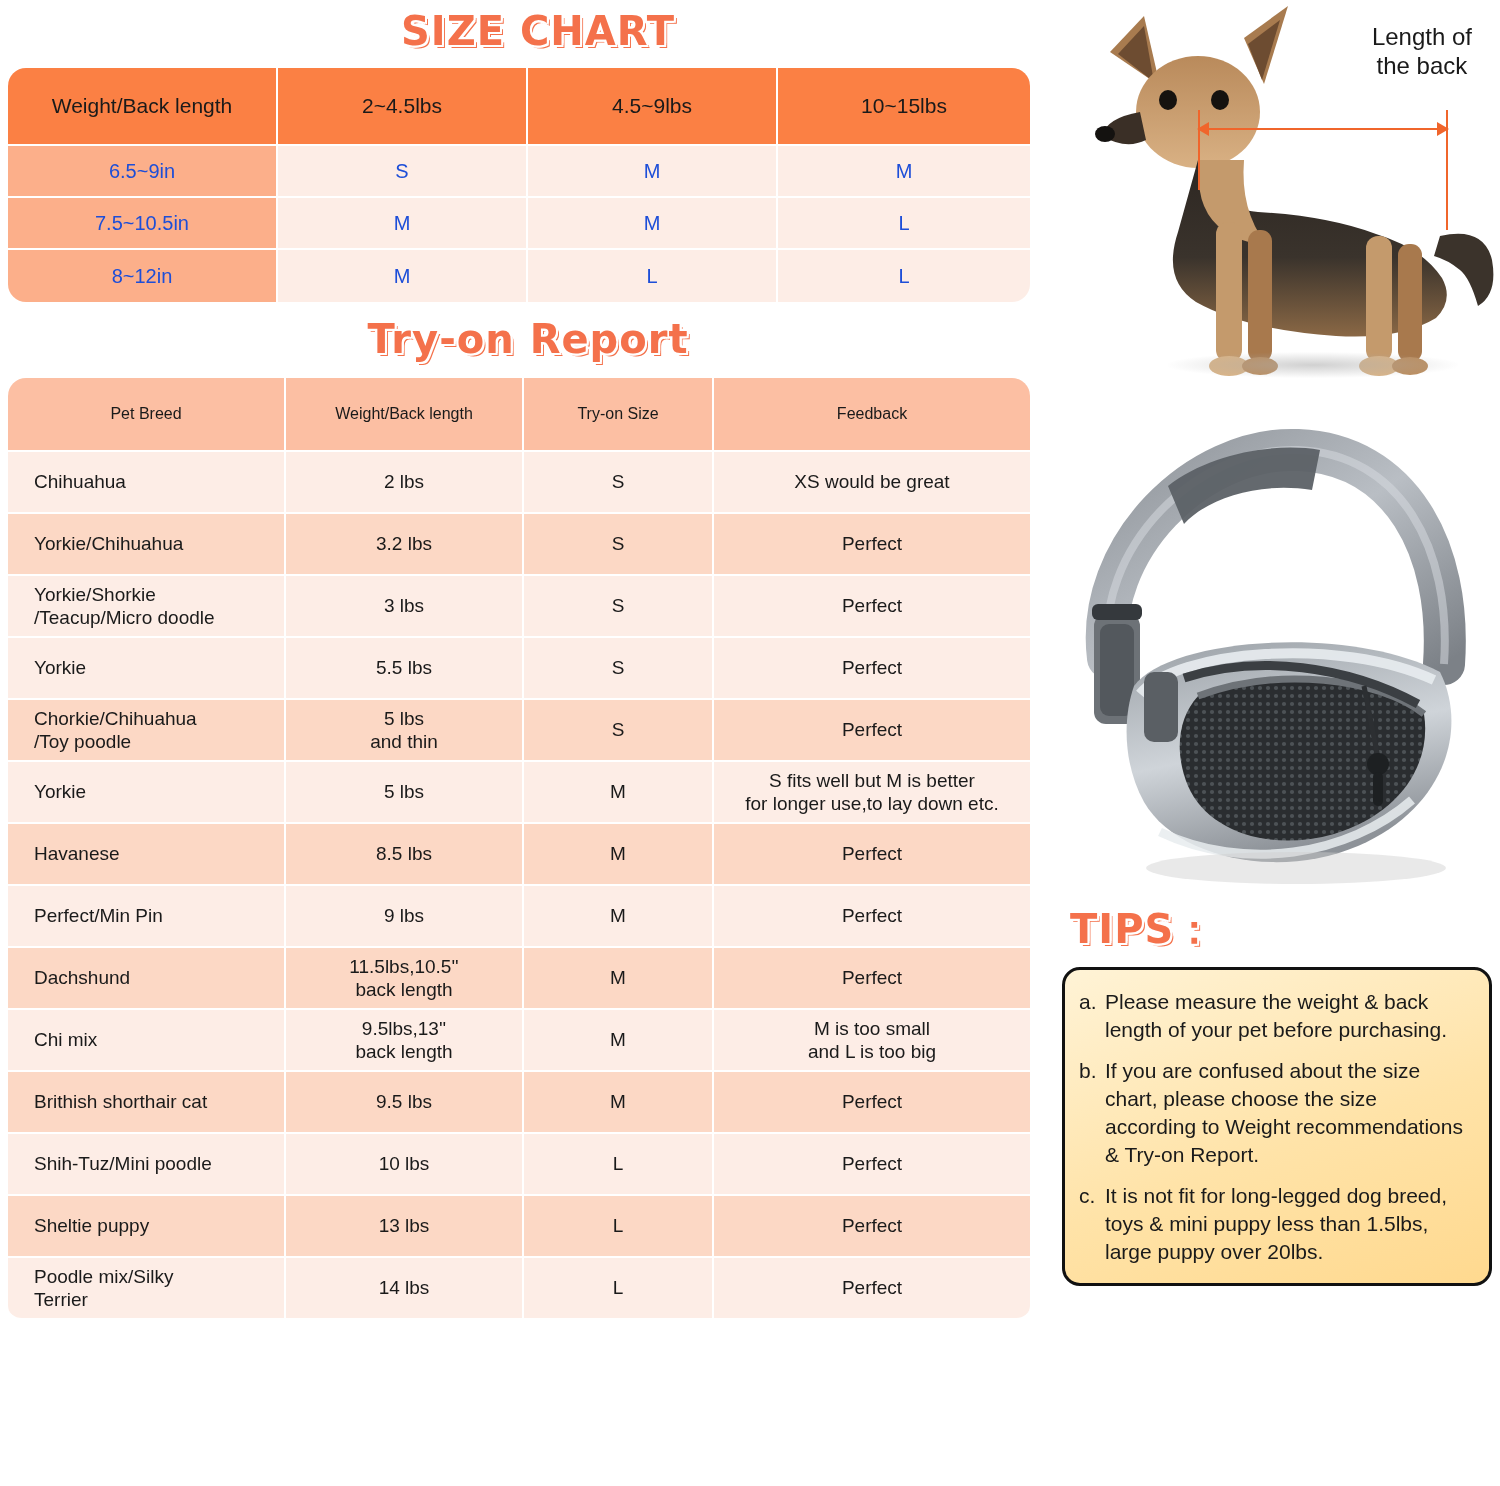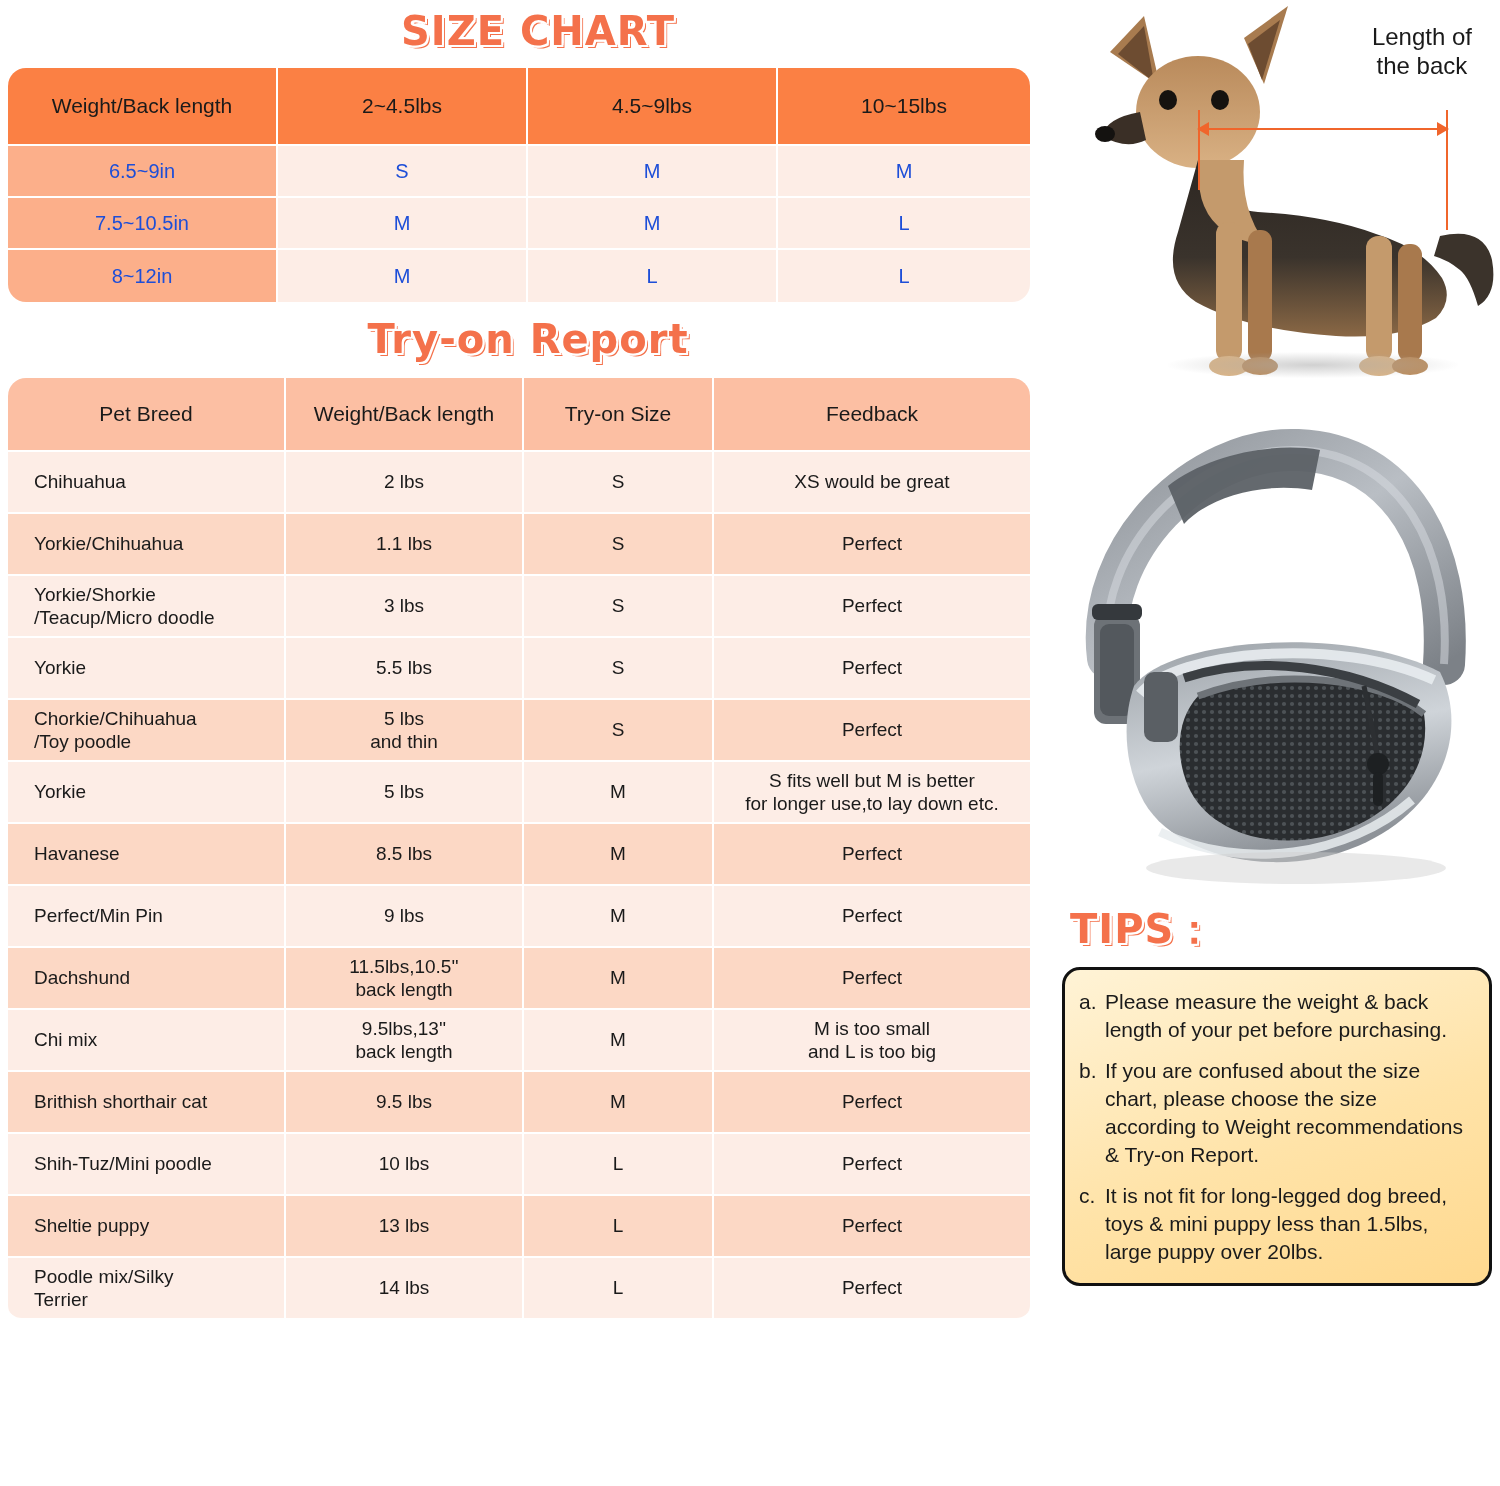--- a/index.html
+++ b/index.html
@@ -92,21 +92,21 @@
     text-align: center;
     font-size: 19px;
     padding: 6px 8px;
     color: #1a1a1a;
     border-bottom: 2px solid #ffffff;
     border-right: 2px solid #ffffff;
     line-height: 1.22;
   }
   table.tr thead th {
     background: #FCBFA3;
-    font-size: 21px;
+    font-size: 16px;
     height: 74px;
     font-weight: normal;
   }
   table.tr thead th:first-child { border-top-left-radius: 18px; }
   table.tr thead th:last-child { border-top-right-radius: 18px; border-right: none; }
   table.tr tbody td { height: 62px; }
   table.tr tbody td:last-child { border-right: none; }
   table.tr tbody td:first-child { text-align: left; padding-left: 26px; }
   table.tr tbody tr.even td { background: #FCD8C5; }
   table.tr tbody tr.odd td { background: #FDEDE6; }
@@ -275,21 +275,21 @@
             <td>S</td>
             <td>
               <span class="two-line">XS would be great</span>
             </td>
           </tr>
           <tr class="even">
             <td>
               <span class="two-line">Yorkie/Chihuahua</span>
             </td>
             <td>
-              <span class="two-line">1.1 lbs</span>
+              <span class="two-line">3.2 lbs</span>
             </td>
             <td>S</td>
             <td>
               <span class="two-line">Perfect</span>
             </td>
           </tr>
           <tr class="odd">
             <td>
               <span class="two-line">Yorkie/Shorkie</span>
               <span class="two-line">/Teacup/Micro doodle</span>

